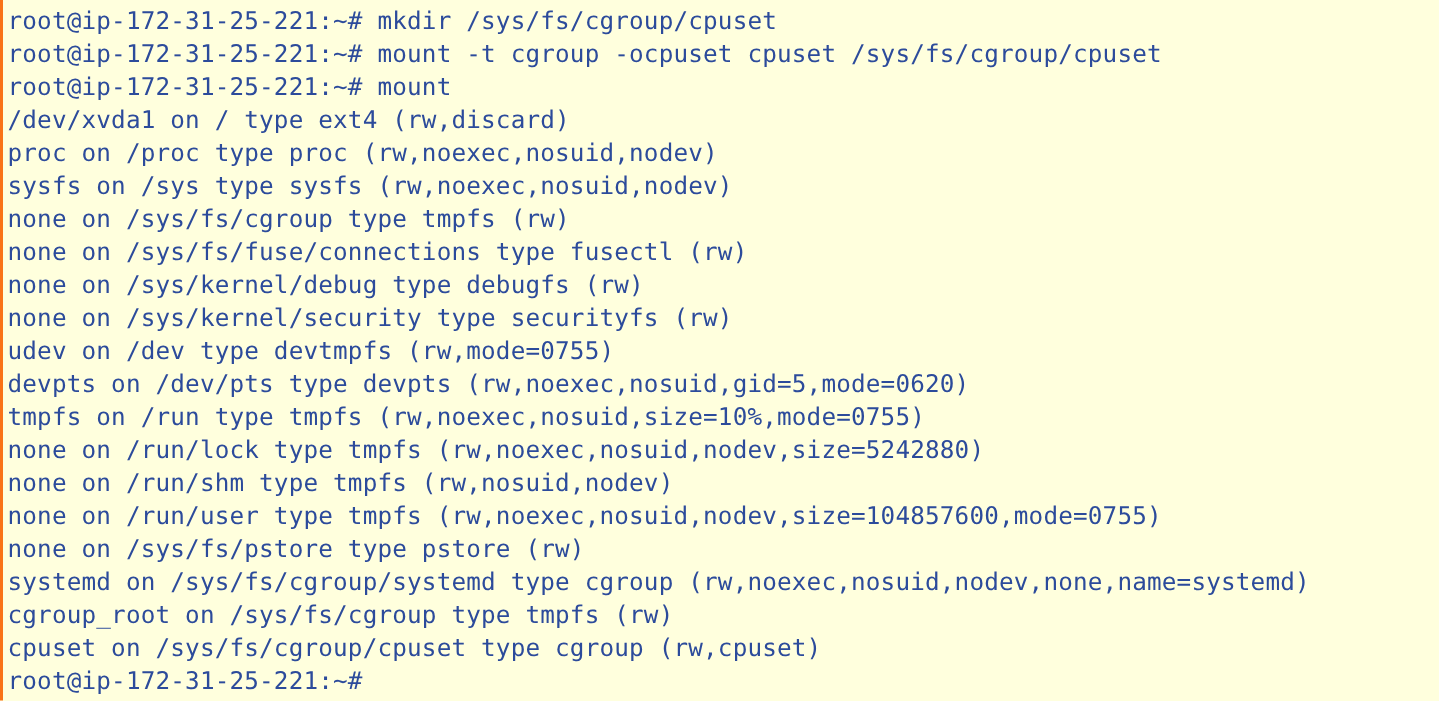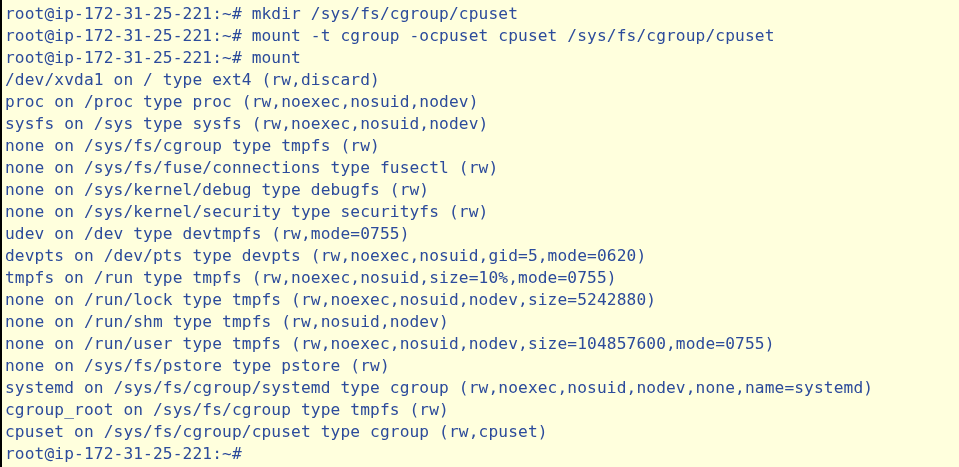--- a/index.html
+++ b/index.html
@@ -12,21 +12,21 @@
     width: 959px;
     height: 467px;
     overflow: hidden;
     font-family: "DejaVu Sans Mono", "Liberation Mono", monospace;
   }
   #terminal {
     position: relative;
     width: 959px;
     height: 467px;
     background: #ffffdd;
-    border-left: 2px solid #000000;
+    border-left: 2px solid #f97316;
     box-sizing: border-box;
     overflow: hidden;
   }
   #screen {
     position: absolute;
     left: 0;
     top: 0;
     padding: 3px 0 0 3px;
     box-sizing: border-box;
     width: 959px;

